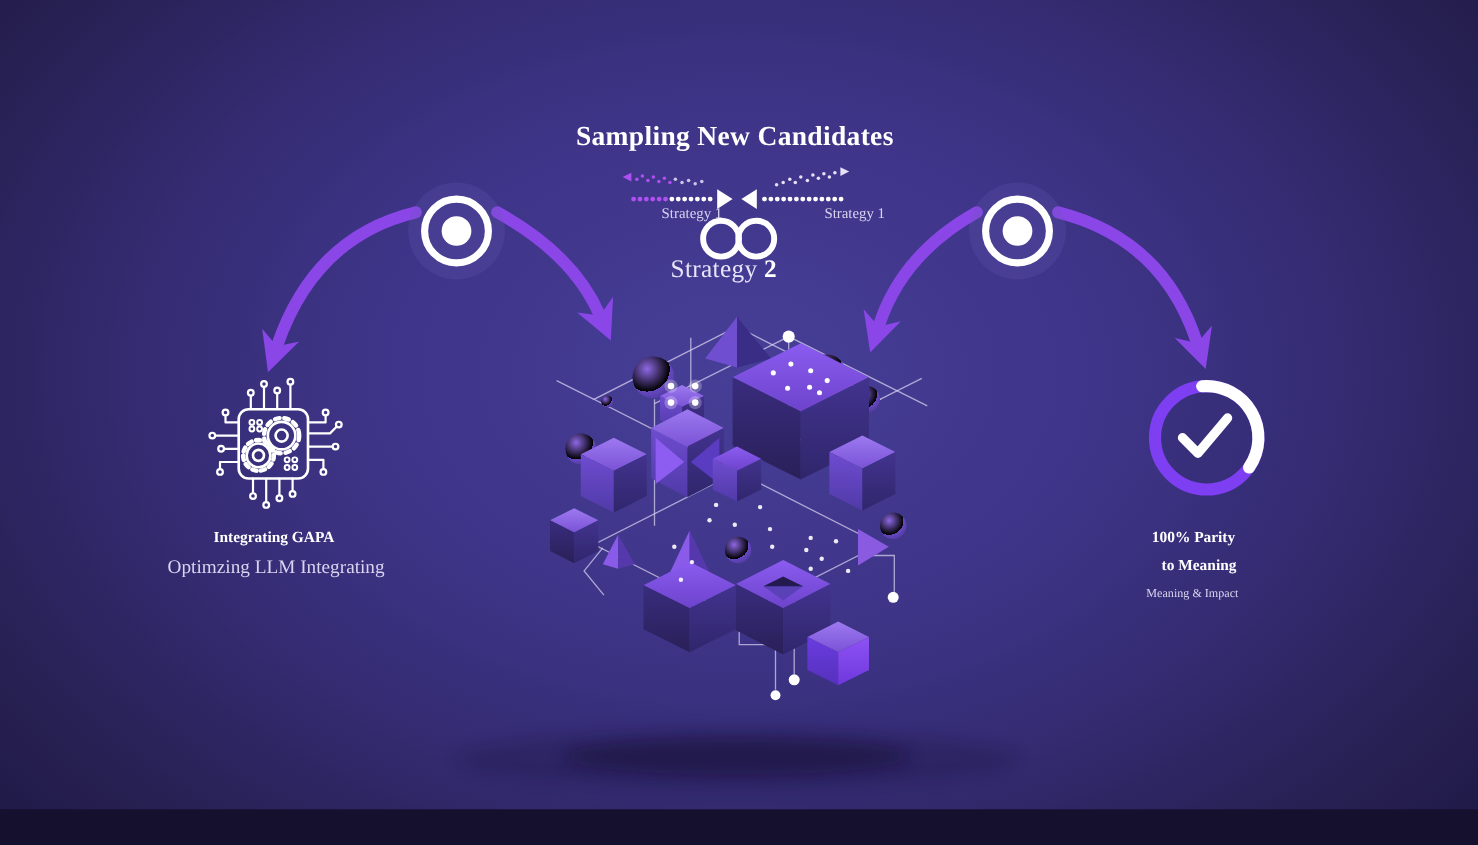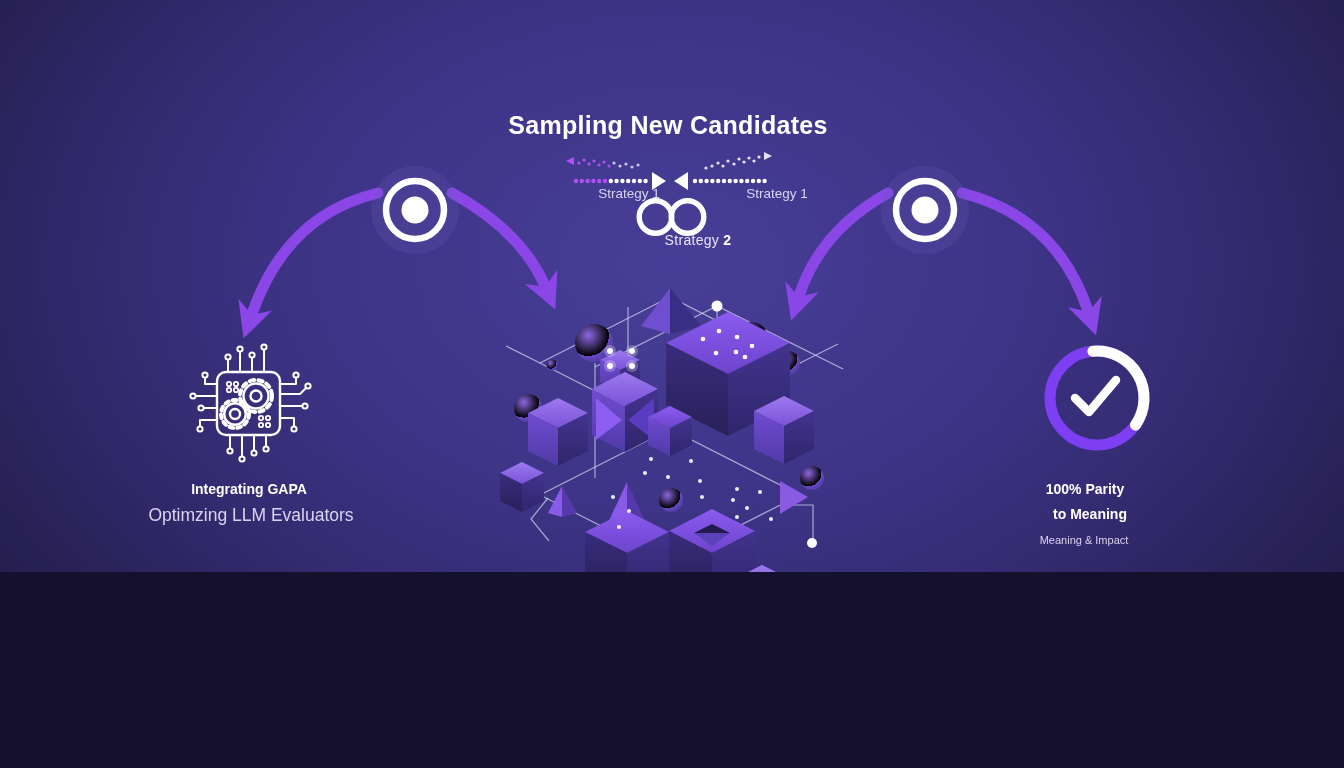--- a/index.html
+++ b/index.html
@@ -1,26 +1,26 @@
 <!DOCTYPE html>
 <html><head>
 <meta charset="utf-8">
 <style>
   html,body{margin:0;padding:0;background:#14102e;}
   .stage{
-    position:relative;width:1344px;height:572px;overflow:hidden;
-    font-family:Liberation Sans, sans-serif;
+    position:relative;width:1344px;height:736px;overflow:hidden;
+    font-family:Liberation Serif, serif;
     background:radial-gradient(ellipse 920px 640px at 50% 46%,
       #473e97 0%, #3e3589 36%, #352c74 58%, #272052 84%, #1e1845 100%);
   }
   .stage svg{position:absolute;inset:0;}
   .txt{position:absolute;transform:translateX(-50%);text-align:center;color:#fff;white-space:nowrap;}
   .title{top:111px;left:668px;font-size:25px;font-weight:700;letter-spacing:.3px;}
   .strategy-label{font-size:13.5px;color:#d9d4f0;font-weight:400;margin-left:28px;}
-  .loop-label{top:232px;left:698px;font-size:14px;color:#e8e5f8;letter-spacing:.3px;}
+  .loop-label{top:232px;left:658px;font-size:23px;color:#e8e5f8;letter-spacing:.3px;}
   .loop-label b{color:#fff;font-weight:700;}
   .feature-heading{font-size:14px;font-weight:700;line-height:25px;}
   .feature-sub{font-size:17.5px;font-weight:400;color:#d9d4f0;line-height:24px;}
   .left-feature-heading{top:477px;left:249px;}
   .left-feature-sub{top:503px;left:251px;}
   .right-line1{top:477px;left:1085px;}
   .right-line2{top:502px;left:1090px;}
   .right-line3{top:528px;left:1084px;font-size:11px;}
 </style>
 </head>
@@ -356,19 +356,19 @@
   </svg>
 
   <div class="txt title">Sampling New Candidates</div>
 
   <div class="txt strategy-label" style="top:186px;left:601px;">Strategy 1</div>
   <div class="txt strategy-label" style="top:186px;left:749px;">Strategy 1</div>
 
   <div class="txt loop-label"><span>Strategy </span><b>2</b></div>
 
   <div class="txt feature-heading left-feature-heading">Integrating GAPA</div>
-  <div class="txt feature-sub left-feature-sub">Optimzing LLM Evaluators</div>
+  <div class="txt feature-sub left-feature-sub">Optimzing LLM Integrating</div>
 
   <div class="txt feature-heading right-line1">100% Parity</div>
   <div class="txt feature-heading right-line2">to Meaning</div>
   <div class="txt feature-sub right-line3">Meaning &amp; Impact</div>
 
 </div>
 
 </body></html>

